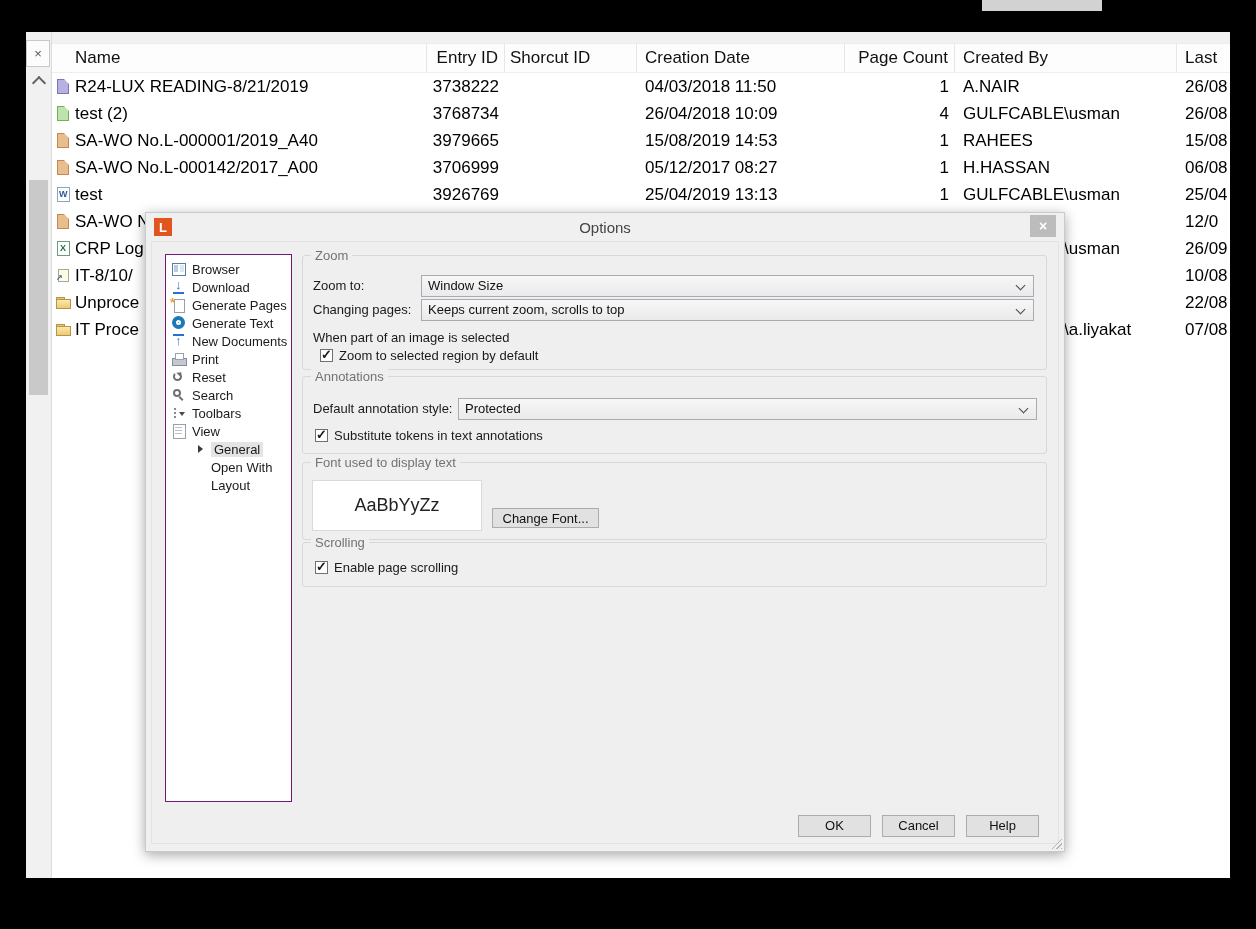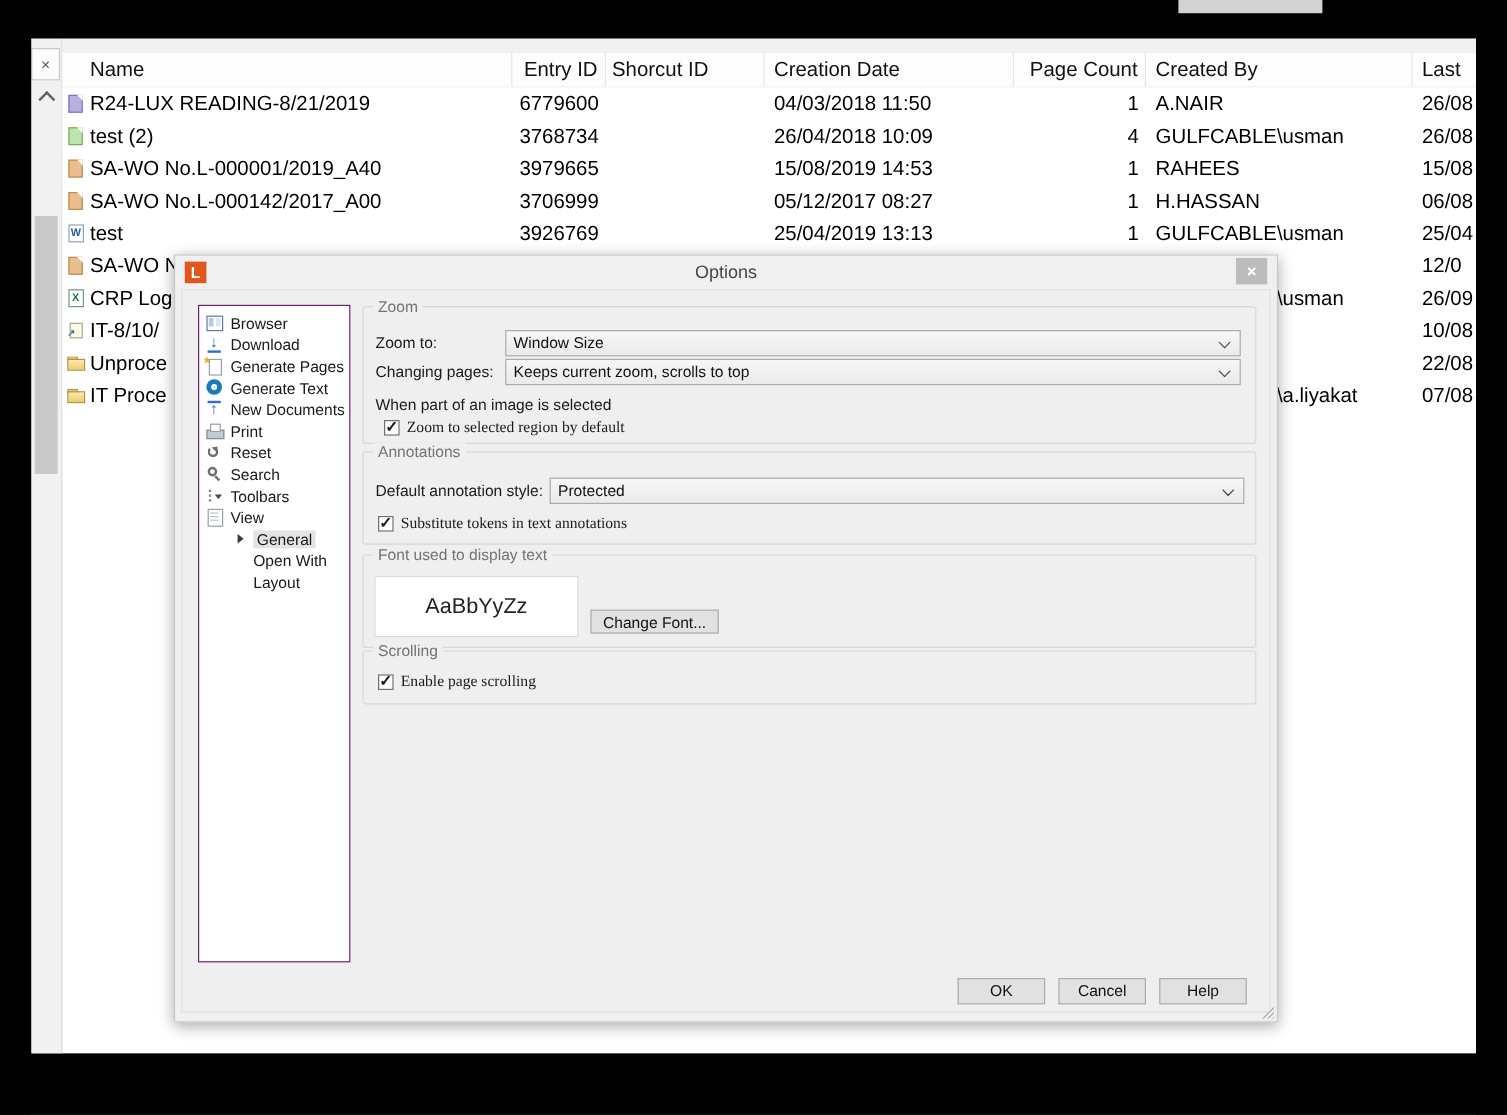--- a/index.html
+++ b/index.html
@@ -122,21 +122,21 @@
   .gtitle{position:absolute;top:-8px;left:8px;background:#efefef;padding:0 4px;font-size:13px;color:#737373;}
   .g-zoom{top:13px;height:115px;}
   .g-ann{top:134px;height:78px;}
   .g-font{top:220px;height:78px;}
   .g-scroll{top:300px;height:45px;text-align:right;}
   .flabel{position:absolute;font-size:13px;color:#1a1a1a;white-space:nowrap;}
   .combo{position:absolute;height:22px;background:linear-gradient(#f7f7f7,#eaeaea);border:1px solid #a8acb2;
          box-sizing:border-box;font-size:13px;line-height:20px;padding-left:6px;color:#111;white-space:nowrap;}
   .chev{position:absolute;right:9px;top:6px;width:6px;height:6px;
         border-right:1px solid #4a4a4a;border-bottom:1px solid #4a4a4a;transform:rotate(45deg);}
-  .cbrow{position:absolute;display:flex;align-items:center;gap:6px;font-family:Liberation Serif, serif;}
+  .cbrow{position:absolute;display:flex;align-items:center;gap:6px;}
   .cb{width:13px;height:13px;background:#fff;border:1px solid #707070;box-sizing:border-box;position:relative;flex:none;}
   .cb.checked::after{content:"\2713";position:absolute;left:0;top:-3px;font-size:13px;font-weight:bold;color:#1a1a1a;}
   .fpreview{position:absolute;left:9px;top:17px;width:168px;height:49px;background:#fff;border:1px solid #dadada;
             display:flex;align-items:center;justify-content:center;font-size:18px;color:#222;}
   .btn{position:absolute;height:22px;background:#e1e1e1;border:1px solid #acacac;box-sizing:border-box;
        font-size:13px;text-align:center;line-height:19px;color:#111;}
   .changefont{left:189px;top:45px;width:107px;height:20px;}
   .ok{left:646px;top:573px;width:73px;}
   .cancel{left:730px;top:573px;width:73px;}
   .help{left:814px;top:573px;width:73px;}
@@ -163,21 +163,21 @@
         <div class="hc col-page_count">Page Count</div>
         <div class="hc col-created_by">Created By</div>
         <div class="hc col-last">Last</div>
       </div>
     <div id="rows">
         <div class="tr">
           <div class="td col-name">
             <span class="fi f-doc doc-purple"></span>
             <span class="ntxt">R24-LUX READING-8/21/2019</span>
           </div>
-          <div class="td col-entry_id">6779600</div>
+          <div class="td col-entry_id">3738222</div>
           <div class="td col-shortcut_id"></div>
           <div class="td col-creation_date">04/03/2018 11:50</div>
           <div class="td col-page_count">1</div>
           <div class="td col-created_by">A.NAIR</div>
           <div class="td col-last">26/08</div>
         </div>
         <div class="tr">
           <div class="td col-name">
             <span class="fi f-doc doc-green"></span>
             <span class="ntxt">test (2)</span>

